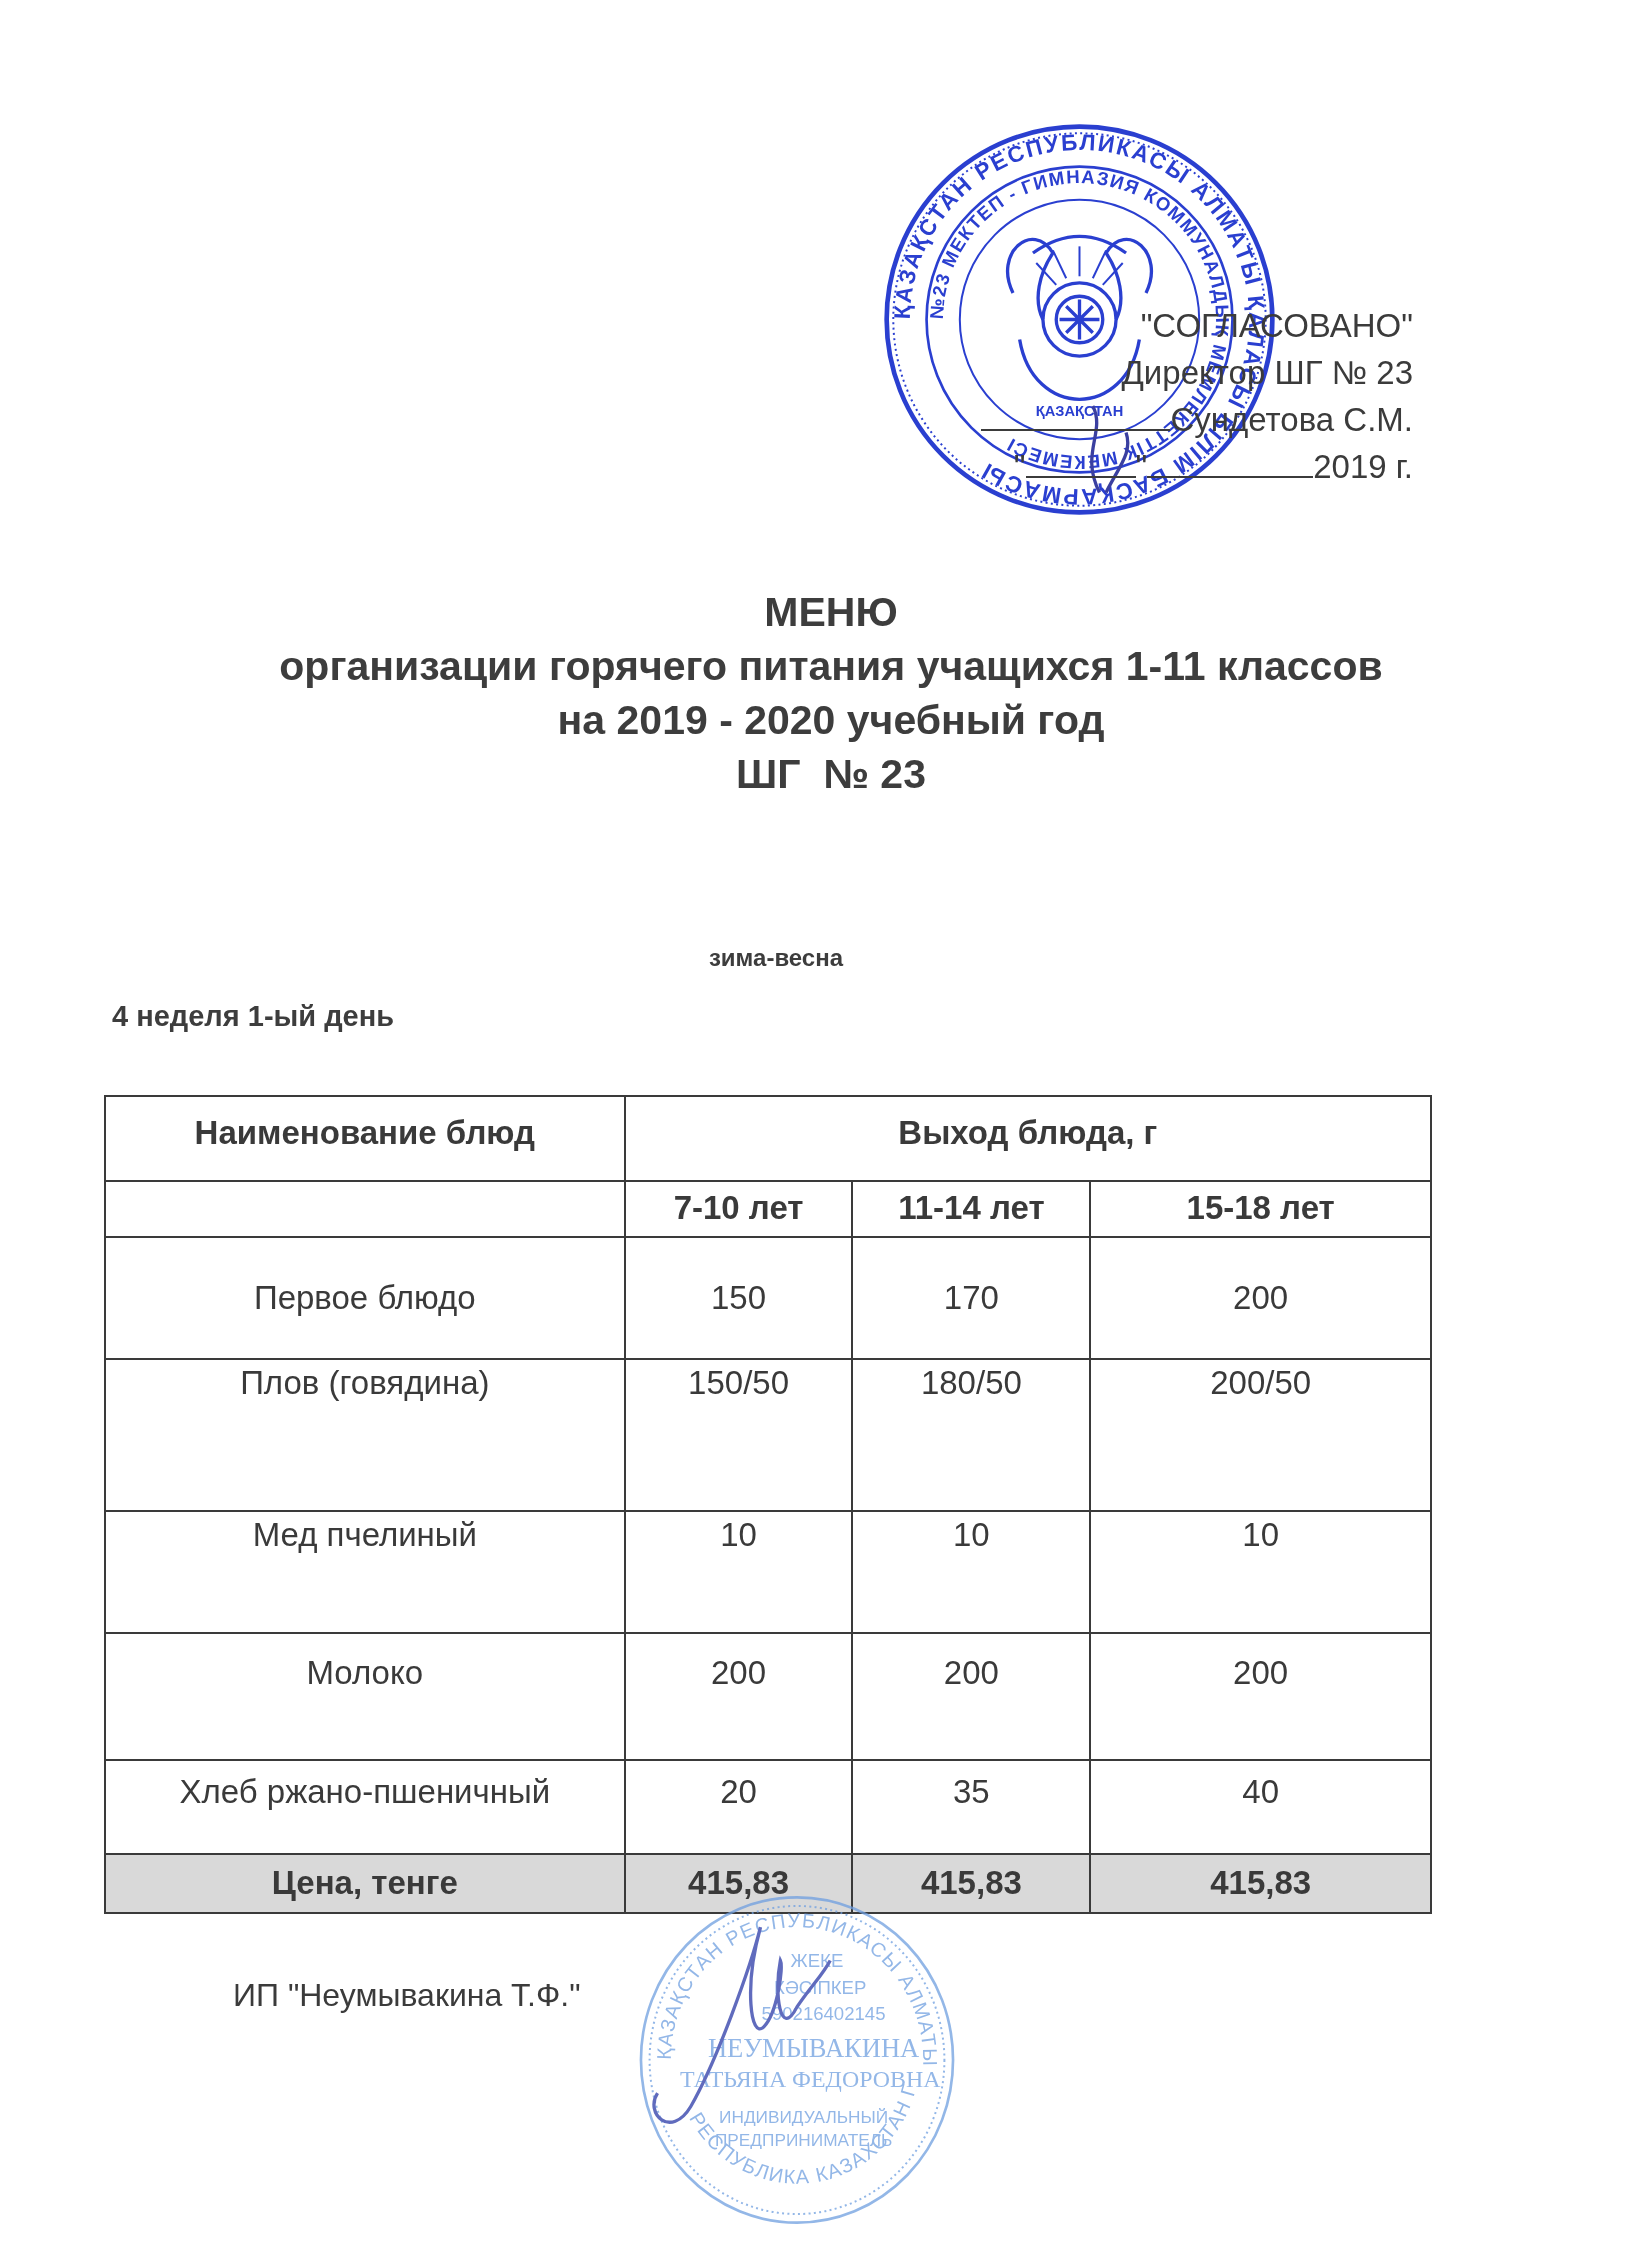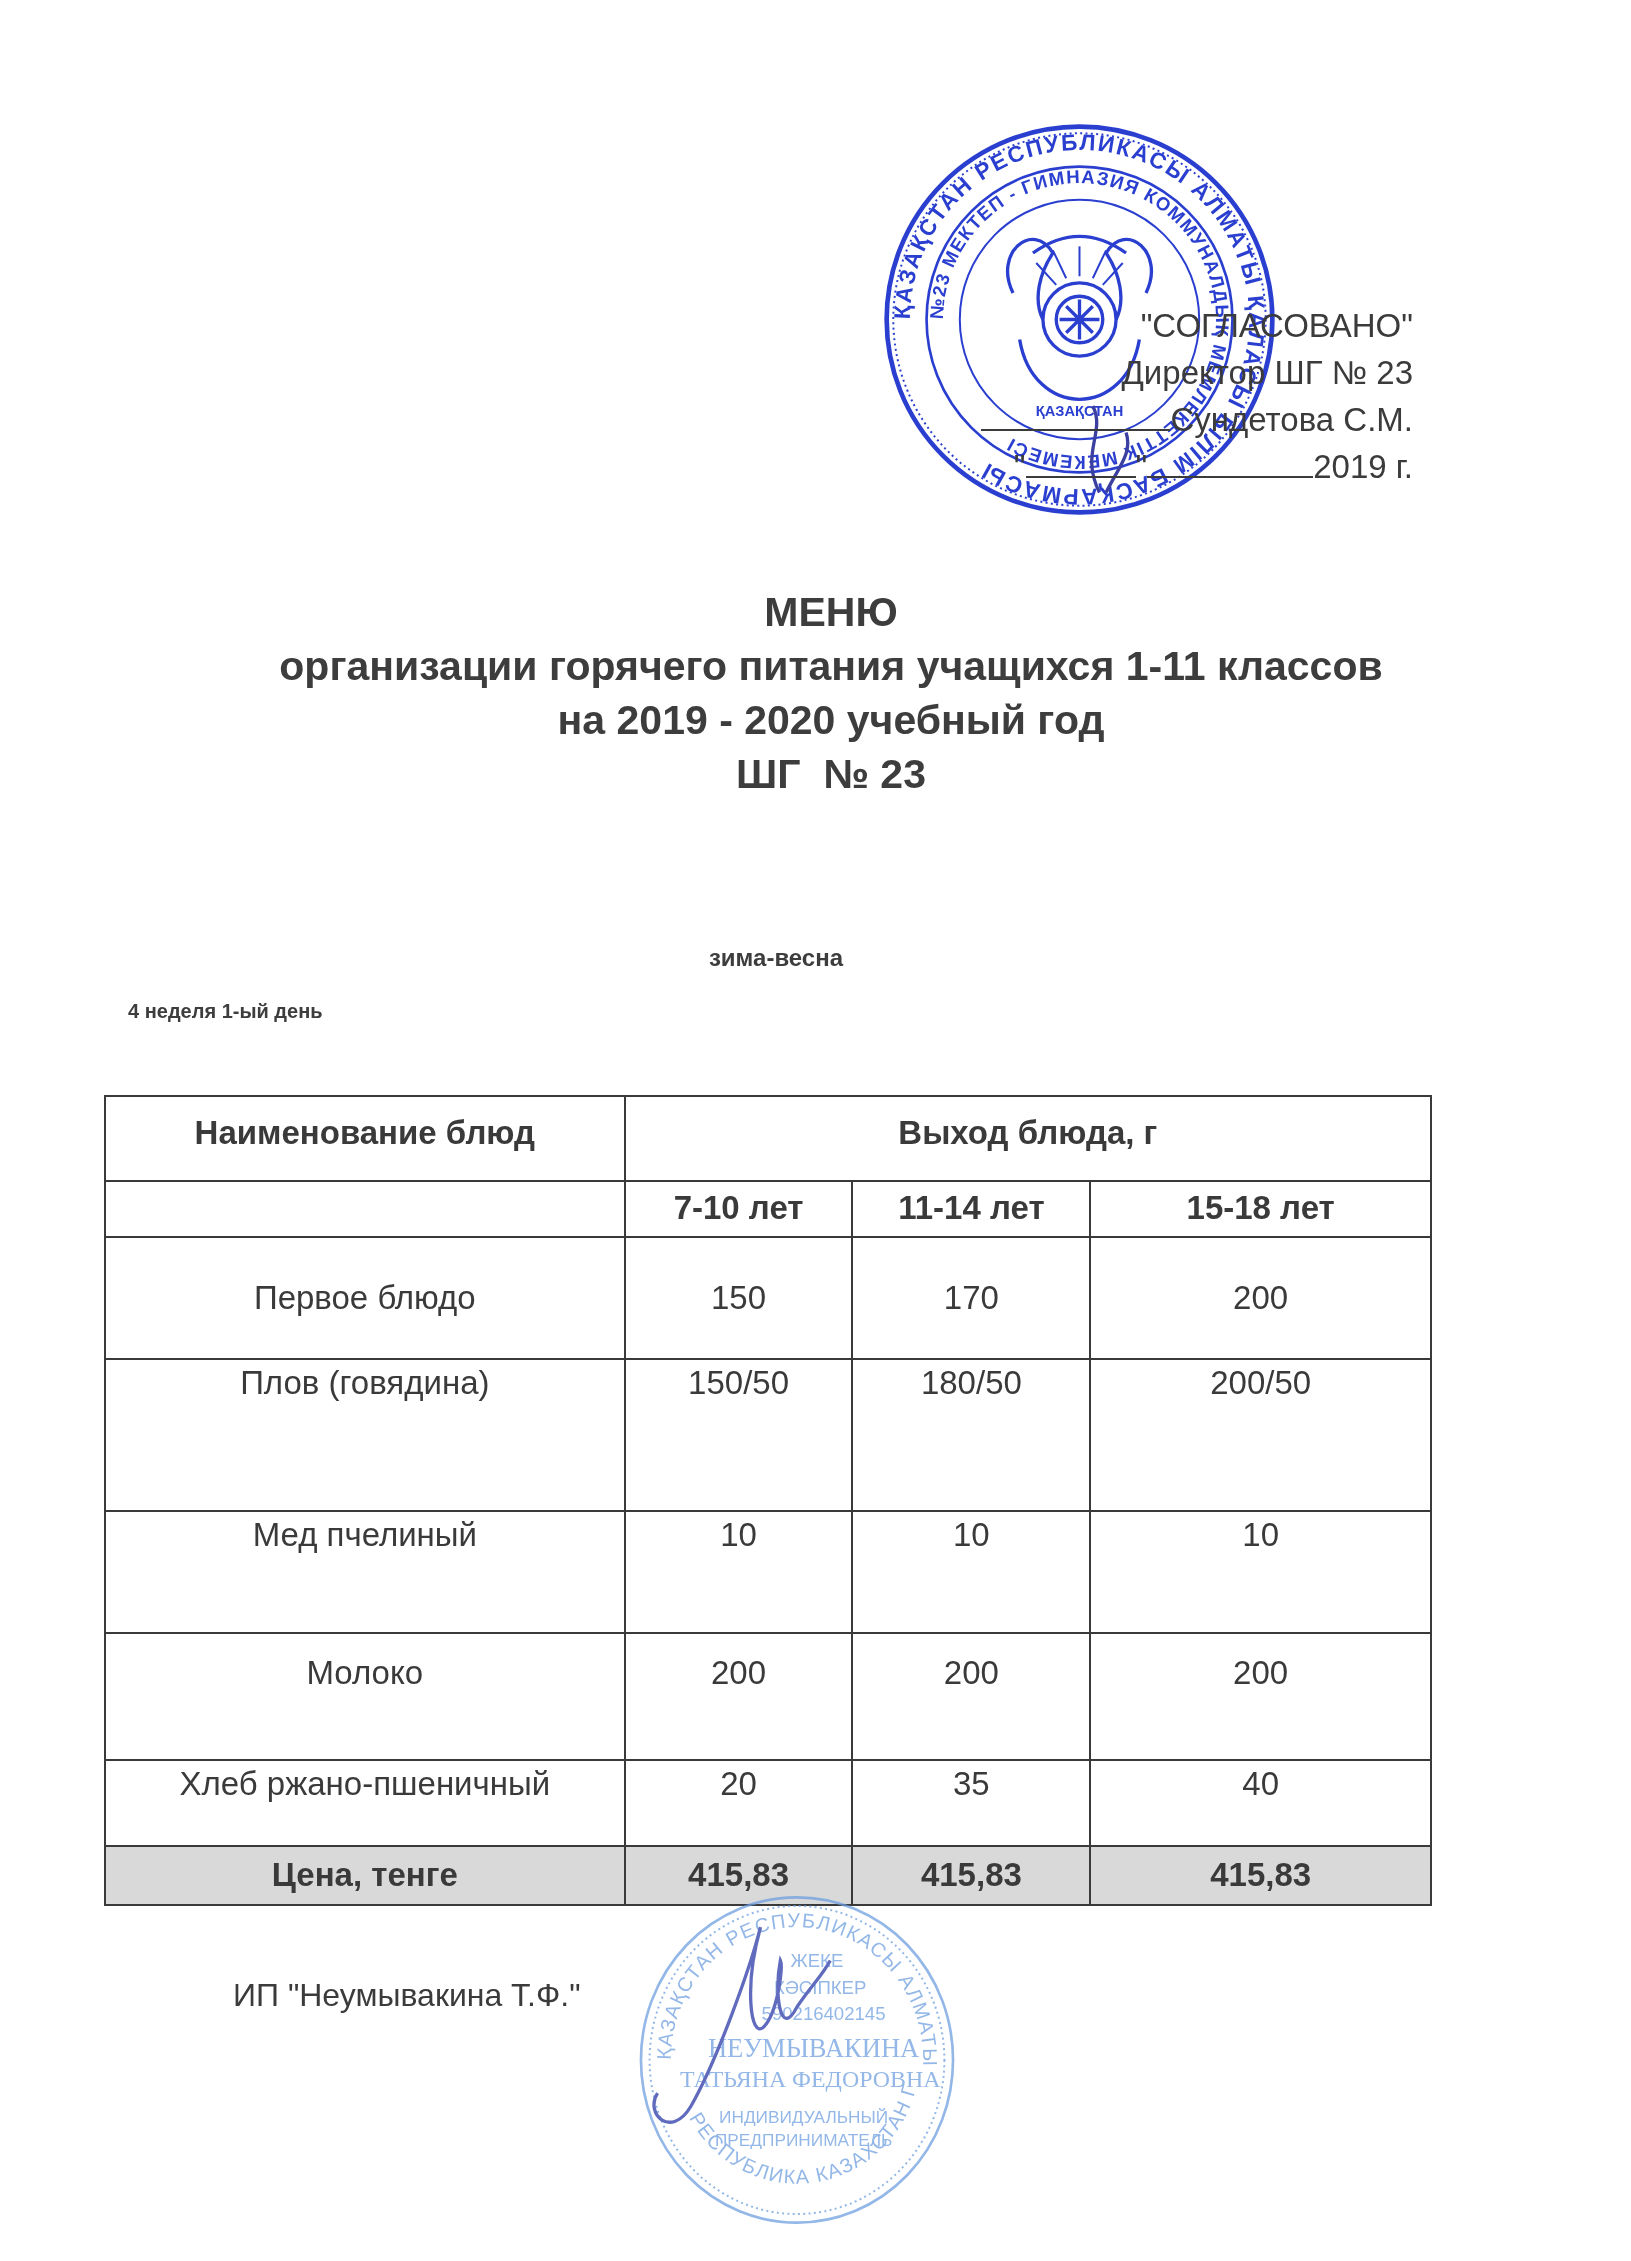--- a/index.html
+++ b/index.html
@@ -16,35 +16,35 @@
   .blank { display: inline-block; border-bottom: 2.7px solid #3b3b3b; height: 31px; vertical-align: baseline; }
 
   
   .stamp-top { left: 880px; top: 120px; width: 399px; height: 399px; }
   .stamp-bottom { left: 631px; top: 1887px; width: 332px; height: 346px; opacity: 0.75; }
 
   
   .title { left: 15px; width: 1632px; top: 585px; text-align: center; font-weight: bold; color: #3d3d3d; }
   .title .t { font-size: 41px; line-height: 54px; }
   .season { left: 0; width: 1528px; top: 944px; text-align: center; font-weight: bold; font-size: 24px; color: #3d3d3d; margin-left: 12px; }
-  .dayline { left: 128px; top: 1000px; font-weight: bold; font-size: 20px; color: #3d3d3d; }
+  .dayline { left: 112px; top: 1000px; font-weight: bold; font-size: 29px; color: #3d3d3d; }
 
   
   table.menu {
     position: absolute; left: 104px; top: 1095px; width: 1328px;
     border-collapse: collapse; font-size: 33px; color: #3a3a3a;
   }
   table.menu td { border: 2px solid #3a3a3a; text-align: center; vertical-align: top; padding: 0; }
   table.menu tr.h1 td { height: 66px; font-weight: bold; vertical-align: top; padding-top: 17px; }
   table.menu tr.h2 td { height: 47px; font-weight: bold; padding-top: 6.6px; }
   table.menu tr.r1 td { height: 120px; vertical-align: middle; }
   table.menu tr.r2 td { height: 146px; padding-top: 4px; }
   table.menu tr.r3 td { height: 116px; padding-top: 4px; }
   table.menu tr.r4 td { height: 105px; padding-top: 20px; }
-  table.menu tr.r5 td { height: 80px; padding-top: 4px; }
+  table.menu tr.r5 td { height: 80px; padding-top: 12px; }
   table.menu tr.price td {
     height: 57px; vertical-align: middle; font-weight: bold; 
     background: #d9d9d9;
   }
   .c0 { width: 518px; }
   .c1 { width: 226px; border-radius: 11px; }
   .c2 { width: 236px; }
   .c3 { width: 339px; }
 
   .ip { left: 233px; top: 1977px; font-size: 32px; color: #3b3b3b; }

